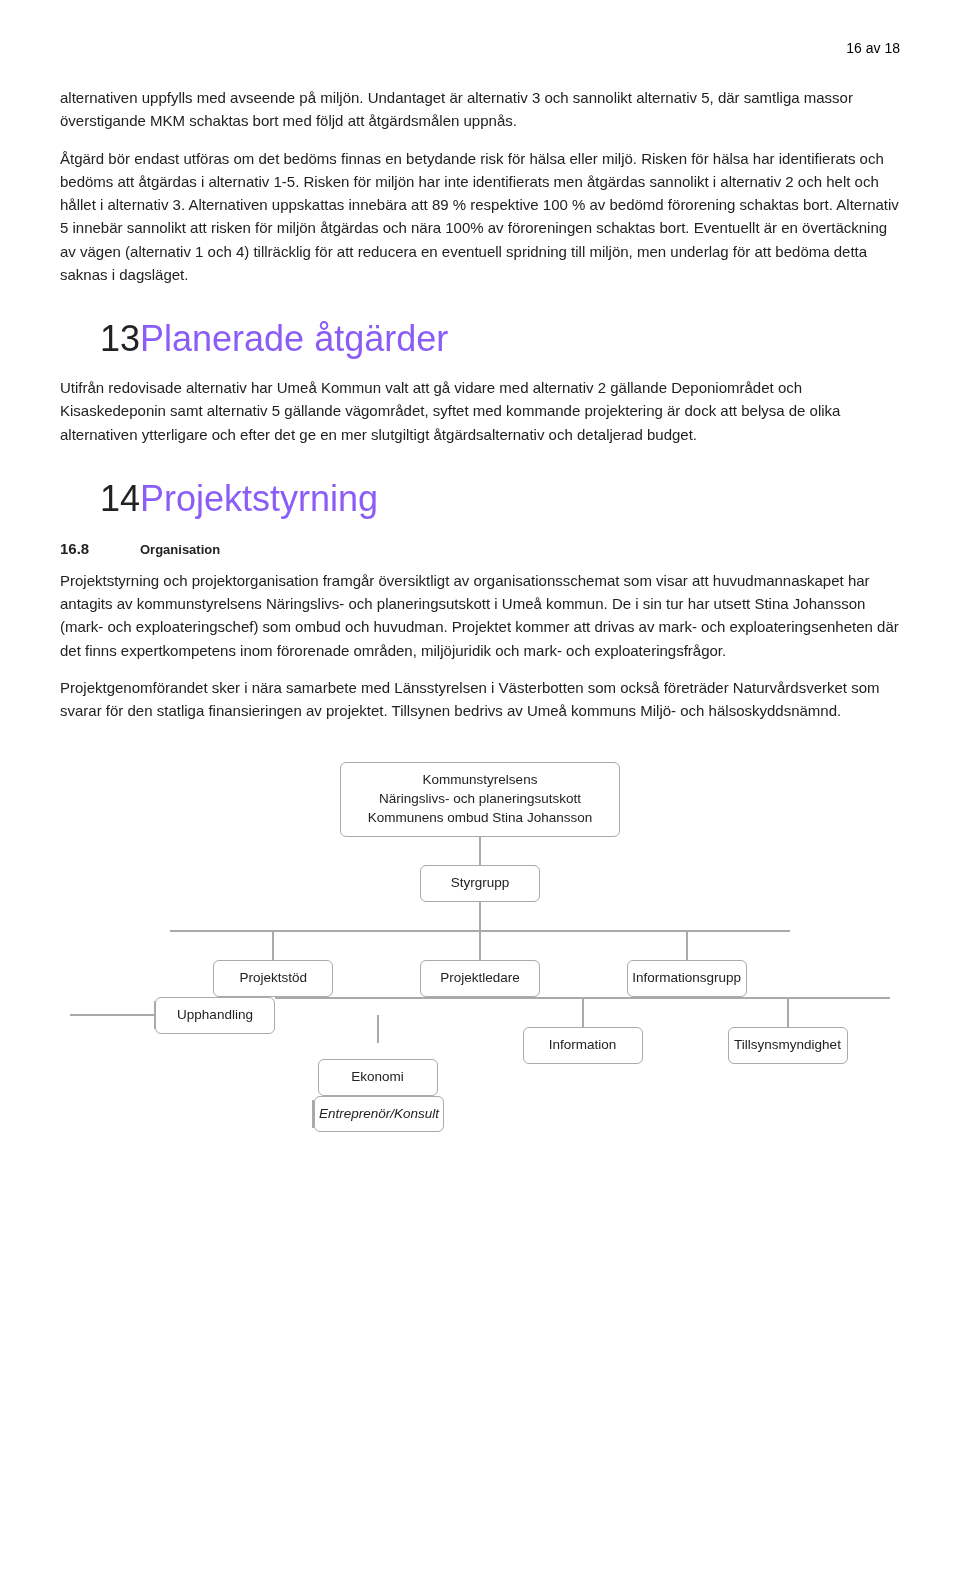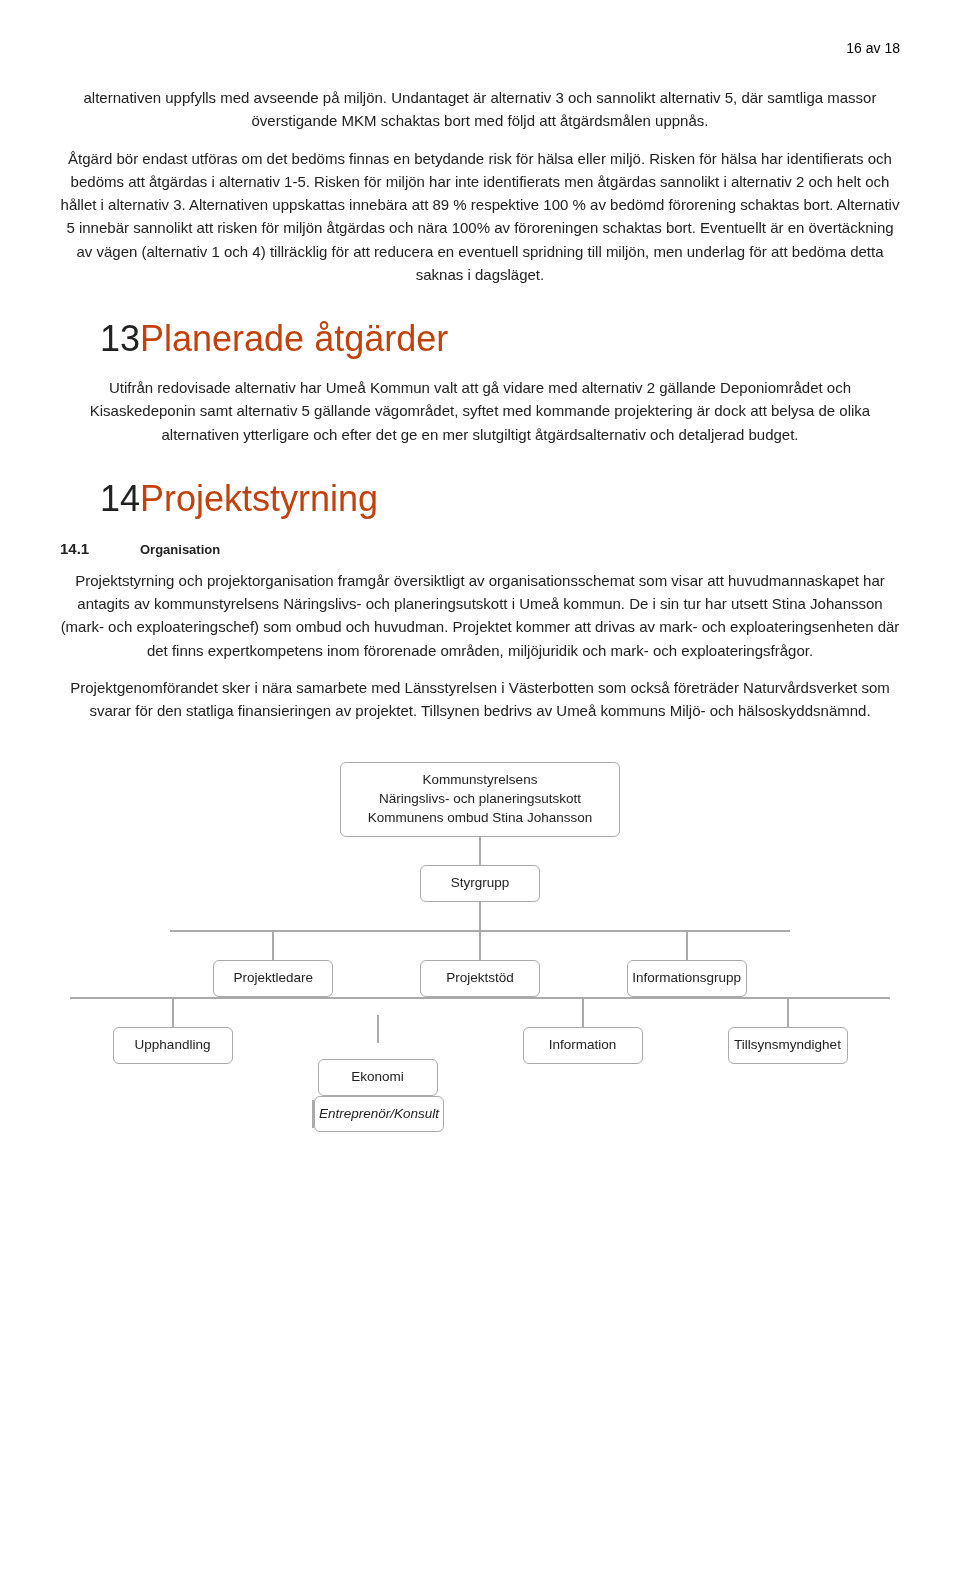--- a/index.html
+++ b/index.html
@@ -15,38 +15,37 @@
     .page-number {
       text-align: right;
       font-size: 14px;
       color: #000000;
       margin-bottom: 30px;
     }
     .body-text {
       line-height: 1.55;
       margin-bottom: 14px;
       font-size: 15px;
-      text-align: center;
     }
     .section-heading {
       display: flex;
       align-items: baseline;
       margin: 32px 0 16px 0;
       text-align: right;
     }
     .section-number {
       font-size: 36px;
       font-weight: normal;
       color: #222;
       min-width: 80px;
     }
     .section-title {
       font-size: 36px;
       font-weight: normal;
-      color: #c2410c;
+      color: #8b5cf6;
     }
     .subsection-heading {
       display: flex;
       align-items: baseline;
       margin: 20px 0 12px 0;
     }
     .subsection-number {
       font-size: 15px;
       font-weight: bold;
       min-width: 80px;
@@ -106,21 +105,21 @@
   <span class="section-title">Planerade åtgärder</span>
 </div>
 <p class="body-text">Utifrån redovisade alternativ har Umeå Kommun valt att gå vidare med alternativ 2 gällande Deponiområdet och Kisaskedeponin samt alternativ 5 gällande vägområdet, syftet med kommande projektering är dock att belysa de olika alternativen ytterligare och efter det ge en mer slutgiltigt åtgärdsalternativ och detaljerad budget.</p>
 
 <div class="section-heading">
   <span class="section-number">14</span>
   <span class="section-title">Projektstyrning</span>
 </div>
 
 <div class="subsection-heading">
-  <span class="subsection-number">14.1</span>
+  <span class="subsection-number">16.8</span>
   <span class="subsection-title">Organisation</span>
 </div>
 
 <p class="body-text">Projektstyrning och projektorganisation framgår översiktligt av organisationsschemat som visar att huvudmannaskapet har antagits av kommunstyrelsens Näringslivs- och planeringsutskott i Umeå kommun. De i sin tur har utsett Stina Johansson (mark- och exploateringschef) som ombud och huvudman. Projektet kommer att drivas av mark- och exploateringsenheten där det finns expertkompetens inom förorenade områden, miljöjuridik och mark- och exploateringsfrågor.</p>
 <p class="body-text">Projektgenomförandet sker i nära samarbete med Länsstyrelsen i Västerbotten som också företräder Naturvårdsverket som svarar för den statliga finansieringen av projektet. Tillsynen bedrivs av Umeå kommuns Miljö- och hälsoskyddsnämnd.</p>
 
 <div class="org-chart">
 
   <div class="org-box org-top-box">
     <div>Kommunstyrelsens</div>
@@ -132,43 +131,43 @@
 
   <div class="org-box">Styrgrupp</div>
 
   <div style="display:flex; flex-direction:column; align-items:center; width:100%;">
 
     <div class="v-line" style="height:28px;"></div>
 
     <div style="display:flex; align-items:flex-start; width:620px; justify-content:center; position:relative;">
 
       <div style="display:flex;flex-direction:column;align-items:center;flex:1;">
+        <div class="h-line" style="width:100%;margin-top:0;"></div>
+        <div class="v-line" style="height:28px;"></div>
+        <div class="org-box">Projektstöd</div>
+      </div>
+
+      <div style="display:flex;flex-direction:column;align-items:center;flex:1;">
         <div class="h-line" style="width:100%;"></div>
         <div class="v-line" style="height:28px;"></div>
         <div class="org-box">Projektledare</div>
-      </div>
-
-      <div style="display:flex;flex-direction:column;align-items:center;flex:1;">
-        <div class="h-line" style="width:100%;margin-top:0;"></div>
-        <div class="v-line" style="height:28px;"></div>
-        <div class="org-box">Projektstöd</div>
       </div>
 
       <div style="display:flex;flex-direction:column;align-items:center;flex:1;">
         <div class="h-line" style="width:100%;"></div>
         <div class="v-line" style="height:28px;"></div>
         <div class="org-box">Informationsgrupp</div>
       </div>
     </div>
   </div>
 
   <div style="display:flex;flex-direction:column;align-items:center;width:100%;margin-top:0;">
     <div style="display:flex;align-items:flex-start;width:820px;justify-content:center;">
 
-      <div style="display:flex;flex-direction:column;align-items:center;flex:1;">
+      <div style="display:flex;flex-direction:row;align-items:center;flex:1;">
         <div class="h-line" style="width:100%;"></div>
         <div class="v-line" style="height:28px;"></div>
         <div class="org-box">Upphandling</div>
       </div>
 
       <div style="display:flex;flex-direction:column;align-items:center;flex:1;gap:16px;">
         <div class="h-line" style="width:100%;"></div>
         <div class="v-line" style="height:28px;"></div>
         <div class="org-box">Ekonomi</div>
       </div>

